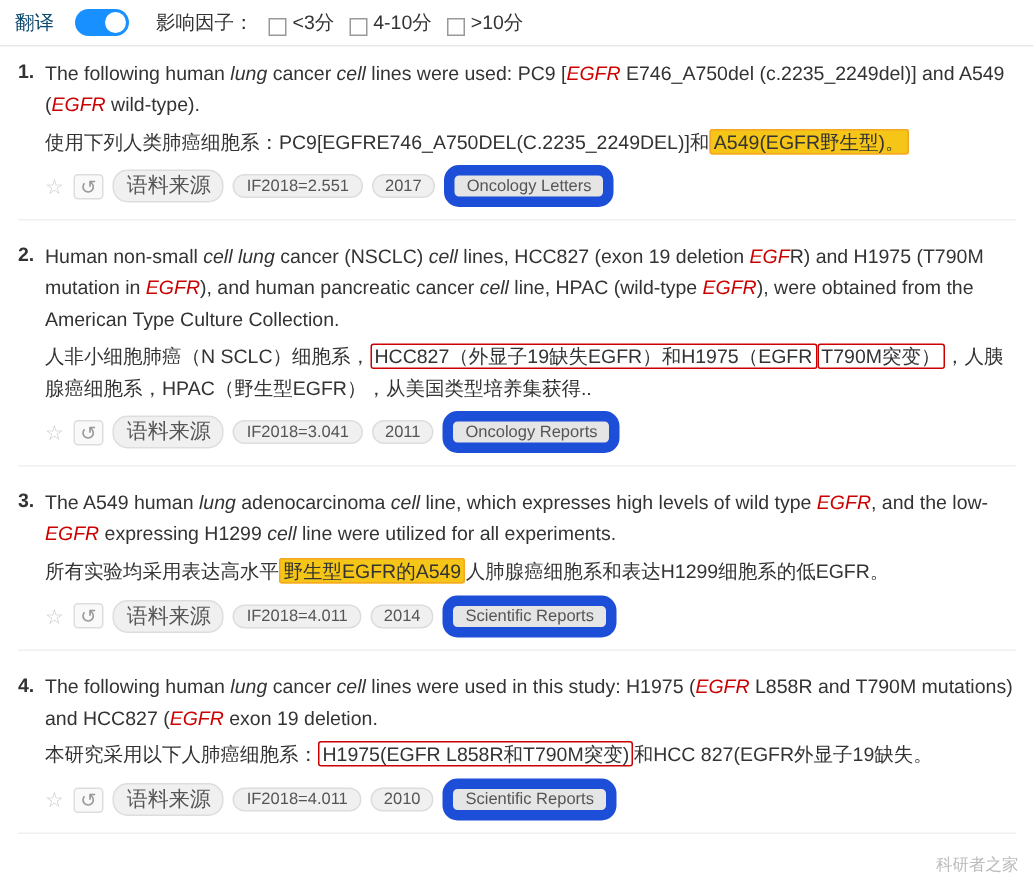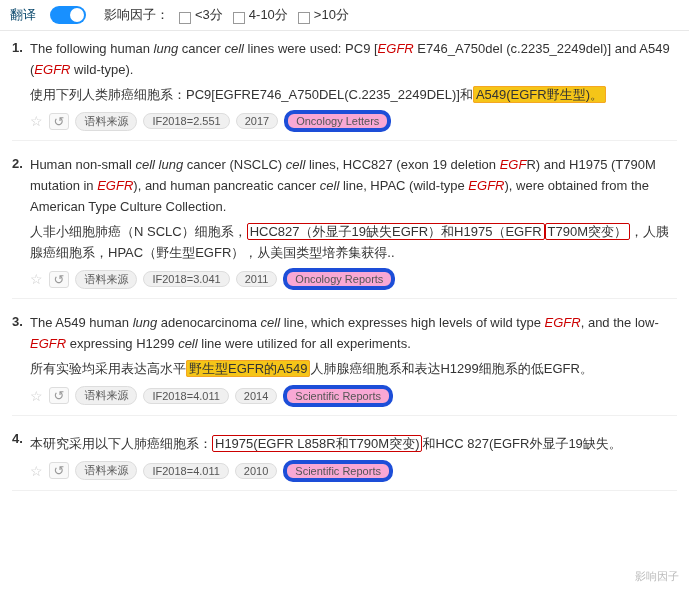--- a/index.html
+++ b/index.html
@@ -151,21 +151,21 @@
       border-radius: 3px;
       padding: 0 4px;
       background: #f9f9f9;
     }
 
     .source-tag {
       background: #f0f0f0;
       border: 1px solid #ddd;
       border-radius: 10px;
       padding: 1px 8px;
-      font-size: 11px;
+      font-size: 14px;
       color: #555;
       cursor: pointer;
     }
 
     .if-tag {
       background: #f0f0f0;
       border: 1px solid #ddd;
       border-radius: 10px;
       padding: 1px 8px;
       font-size: 11px;
@@ -175,22 +175,22 @@
     .year-tag {
       background: #f0f0f0;
       border: 1px solid #ddd;
       border-radius: 10px;
       padding: 1px 8px;
       font-size: 11px;
       color: #555;
     }
 
     .journal-tag {
-      background: #f9a8d4;
-      border: 4px solid #1d4ed8;
+      background: #e5e5e5;
+      border: 7px solid #1d4ed8;
       border-radius: 10px;
       padding: 1px 8px;
       font-size: 11px;
       color: #555;
       text-align: right;
     }
 
     .watermark {
       position: fixed;
       bottom: 10px;
@@ -307,30 +307,33 @@
       </div>
     </div>
   </div>
 
   <div class="result-item">
     <div class="item-row">
       <div class="number-col">
         <span class="result-number">4.</span>
       </div>
       <div class="text-col">
+        <span class="result-text">
+          The following human <em>lung</em> cancer <em>cell</em> lines were used in this study: H1975 (<span style="font-style:italic;color:#c00;">EGFR</span> L858R and T790M mutations) and HCC827 (<span style="font-style:italic;color:#c00;">EGFR</span> exon 19 deletion.
+        </span>
         <div class="chinese-text">
           本研究采用以下人肺癌细胞系：<span class="highlight-box-red">H1975(EGFR L858R和T790M突变)</span>和HCC 827(EGFR外显子19缺失。
         </div>
         <div class="meta-row">
           <span class="star-icon">☆</span>
           <span class="recycle-icon">↺</span>
           <span class="source-tag">语料来源</span>
           <span class="if-tag">IF2018=4.011</span>
           <span class="year-tag">2010</span>
           <span class="journal-tag">Scientific Reports</span>
         </div>
       </div>
     </div>
   </div>
 
 </div>
 
-<div class="watermark">影响因子</div>
+<div class="watermark">科研者之家</div>
 
 </body></html>

